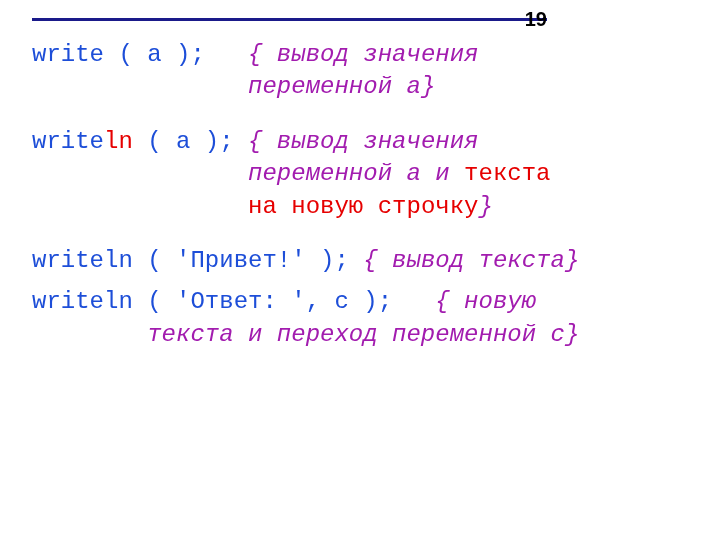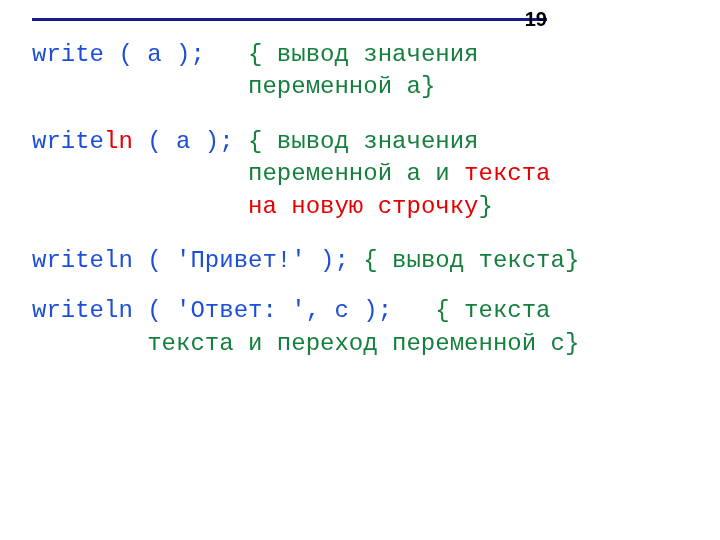--- a/index.html
+++ b/index.html
@@ -38,40 +38,40 @@
     border-top: 3px solid #1a1a8a;
     margin: 0 0 18px 0;
   }
   .code-block {
     font-family: "Courier New", Courier, monospace;
     font-size: 24px;
     line-height: 1.35;
     white-space: pre;
     margin-bottom: 22px;
   }
-  .code-block.tight { margin-bottom: 18px; }
+  .code-block.tight { margin-bottom: 9px; }
   .code-black { color: #1d4ed8; }
-  .code-blue  { color: #15803d; }
+  .code-blue  { color: #a21caf; font-style: italic; }
   .code-red   { color: #e60000; }
 </style>
 </head>
 <body>
 
 <div class="slide">
 
   <div class="page-number">19</div>
 
   <hr class="rule">
 
   <div class="code-block"><span class="code-black">write ( a );   </span><span class="code-blue">{ вывод значения</span>
 <span class="code-black">               </span><span class="code-blue">переменной a}</span></div>
 
   <div class="code-block"><span class="code-black">write</span><span class="code-red">ln</span><span class="code-black"> ( a ); </span><span class="code-blue">{ вывод значения</span>
 <span class="code-black">               </span><span class="code-blue">переменной a и </span><span class="code-red">текста</span>
 <span class="code-black">               </span><span class="code-red">на новую строчку</span><span class="code-blue">}</span></div>
 
   <div class="code-block tight"><span class="code-black">writeln ( 'Привет!' ); </span><span class="code-blue">{ вывод текста}</span></div>
 
-  <div class="code-block"><span class="code-black">writeln ( 'Ответ: ', c );   </span><span class="code-blue">{ текста</span>
+  <div class="code-block"><span class="code-black">writeln ( 'Ответ: ', c );   </span><span class="code-blue">{ новую</span>
 <span class="code-black">        </span><span class="code-blue">текста и переход переменной c}</span></div>
 
 
 </div>
 
 </body></html>

